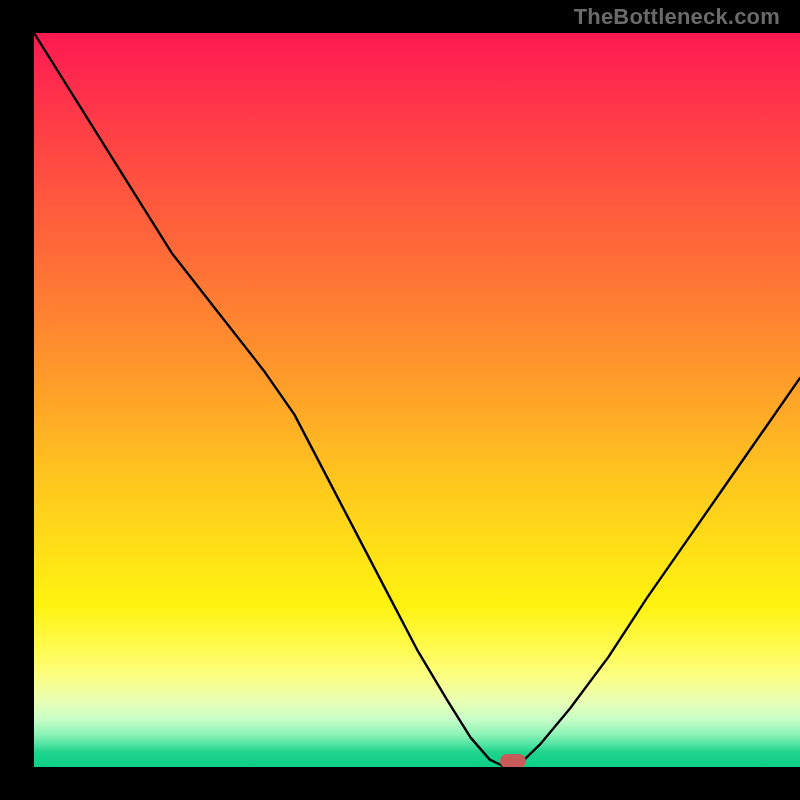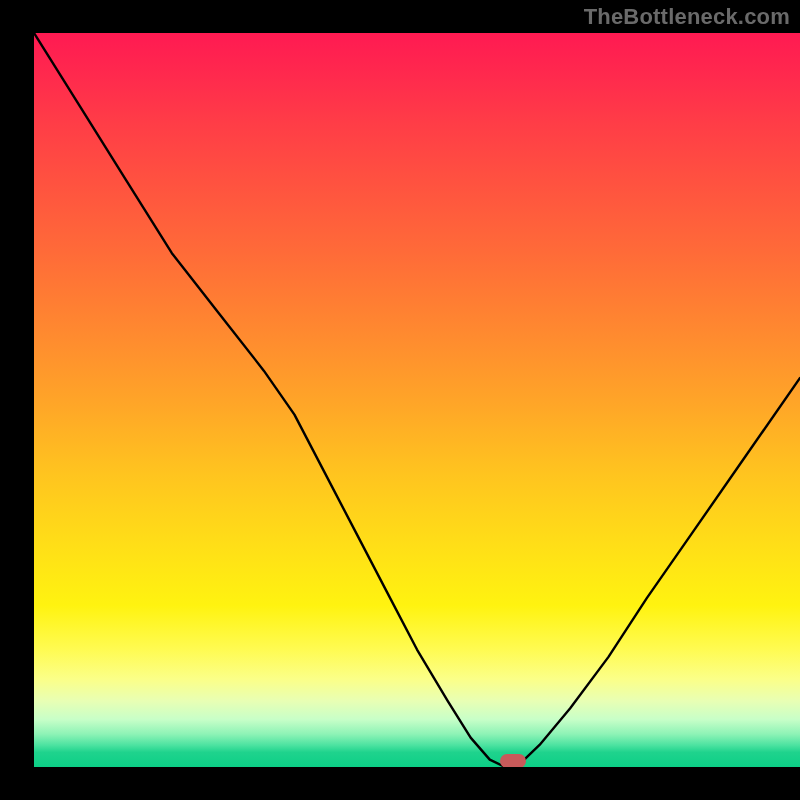--- a/index.html
+++ b/index.html
@@ -13,21 +13,21 @@
   }
   .frame {
     position: relative;
     width: 800px;
     height: 800px;
     background: #000;
   }
   .watermark {
     position: absolute;
     top: 4px;
-    right: 10px;
+    right: 20px;
     color: #6a6a6a;
     font-size: 22px;
     font-weight: 600;
     letter-spacing: 0.2px;
     z-index: 10;
     text-align: right;
   }
   
   .plot {
     position: absolute;

